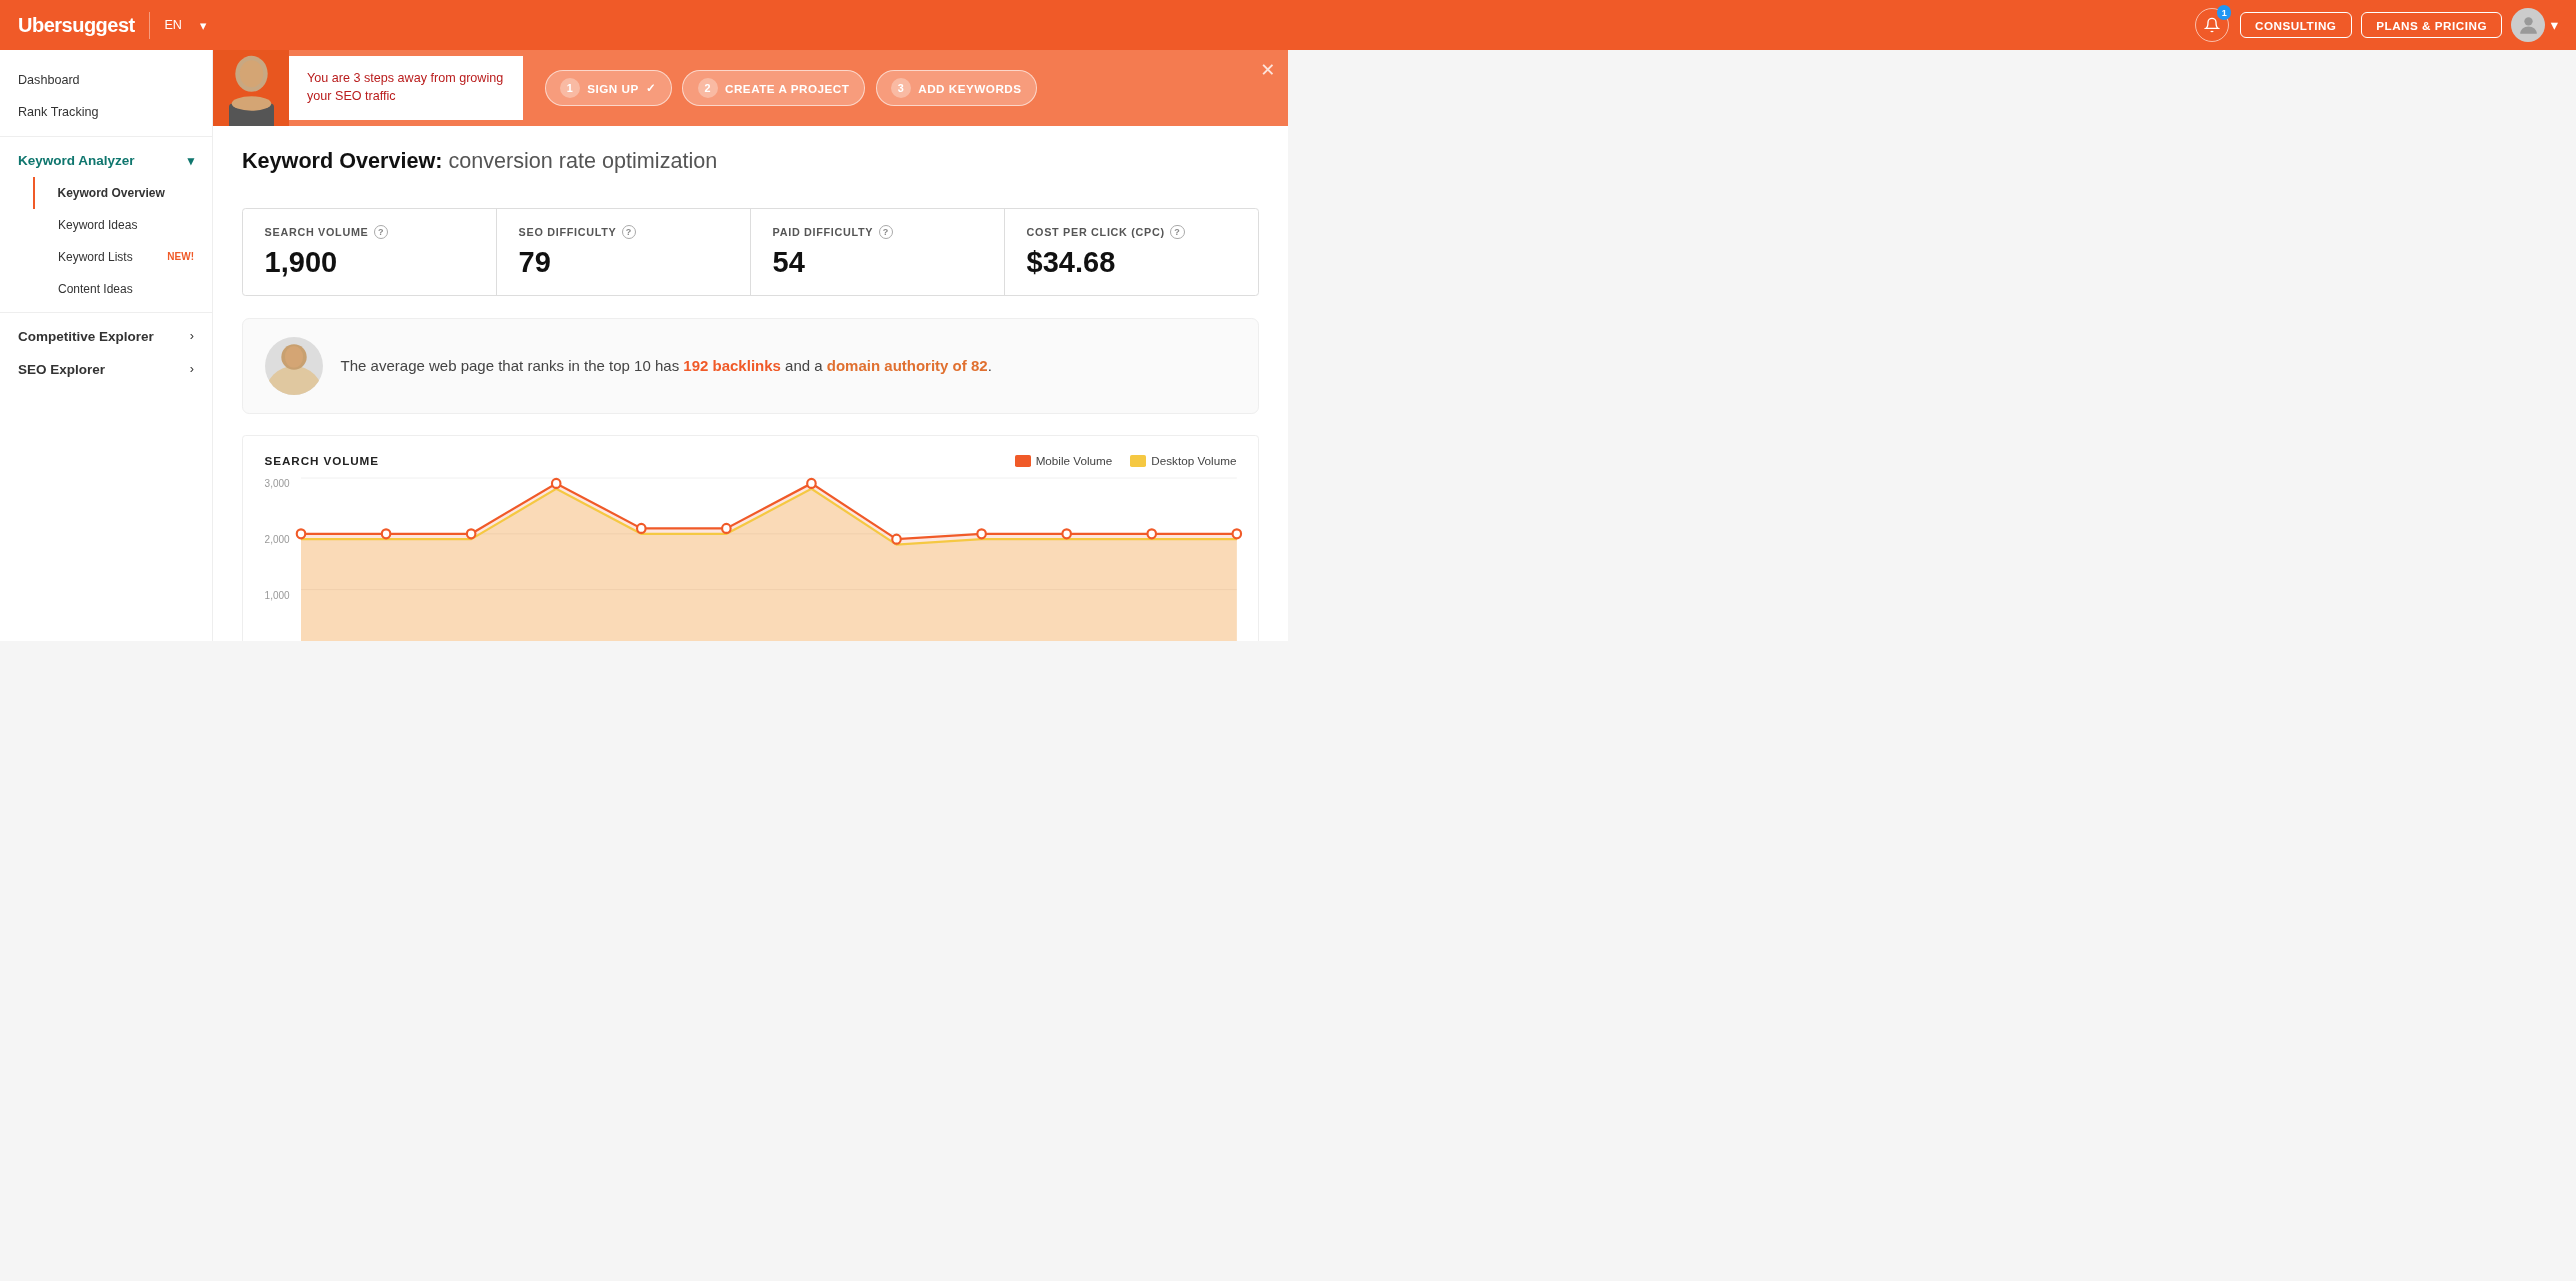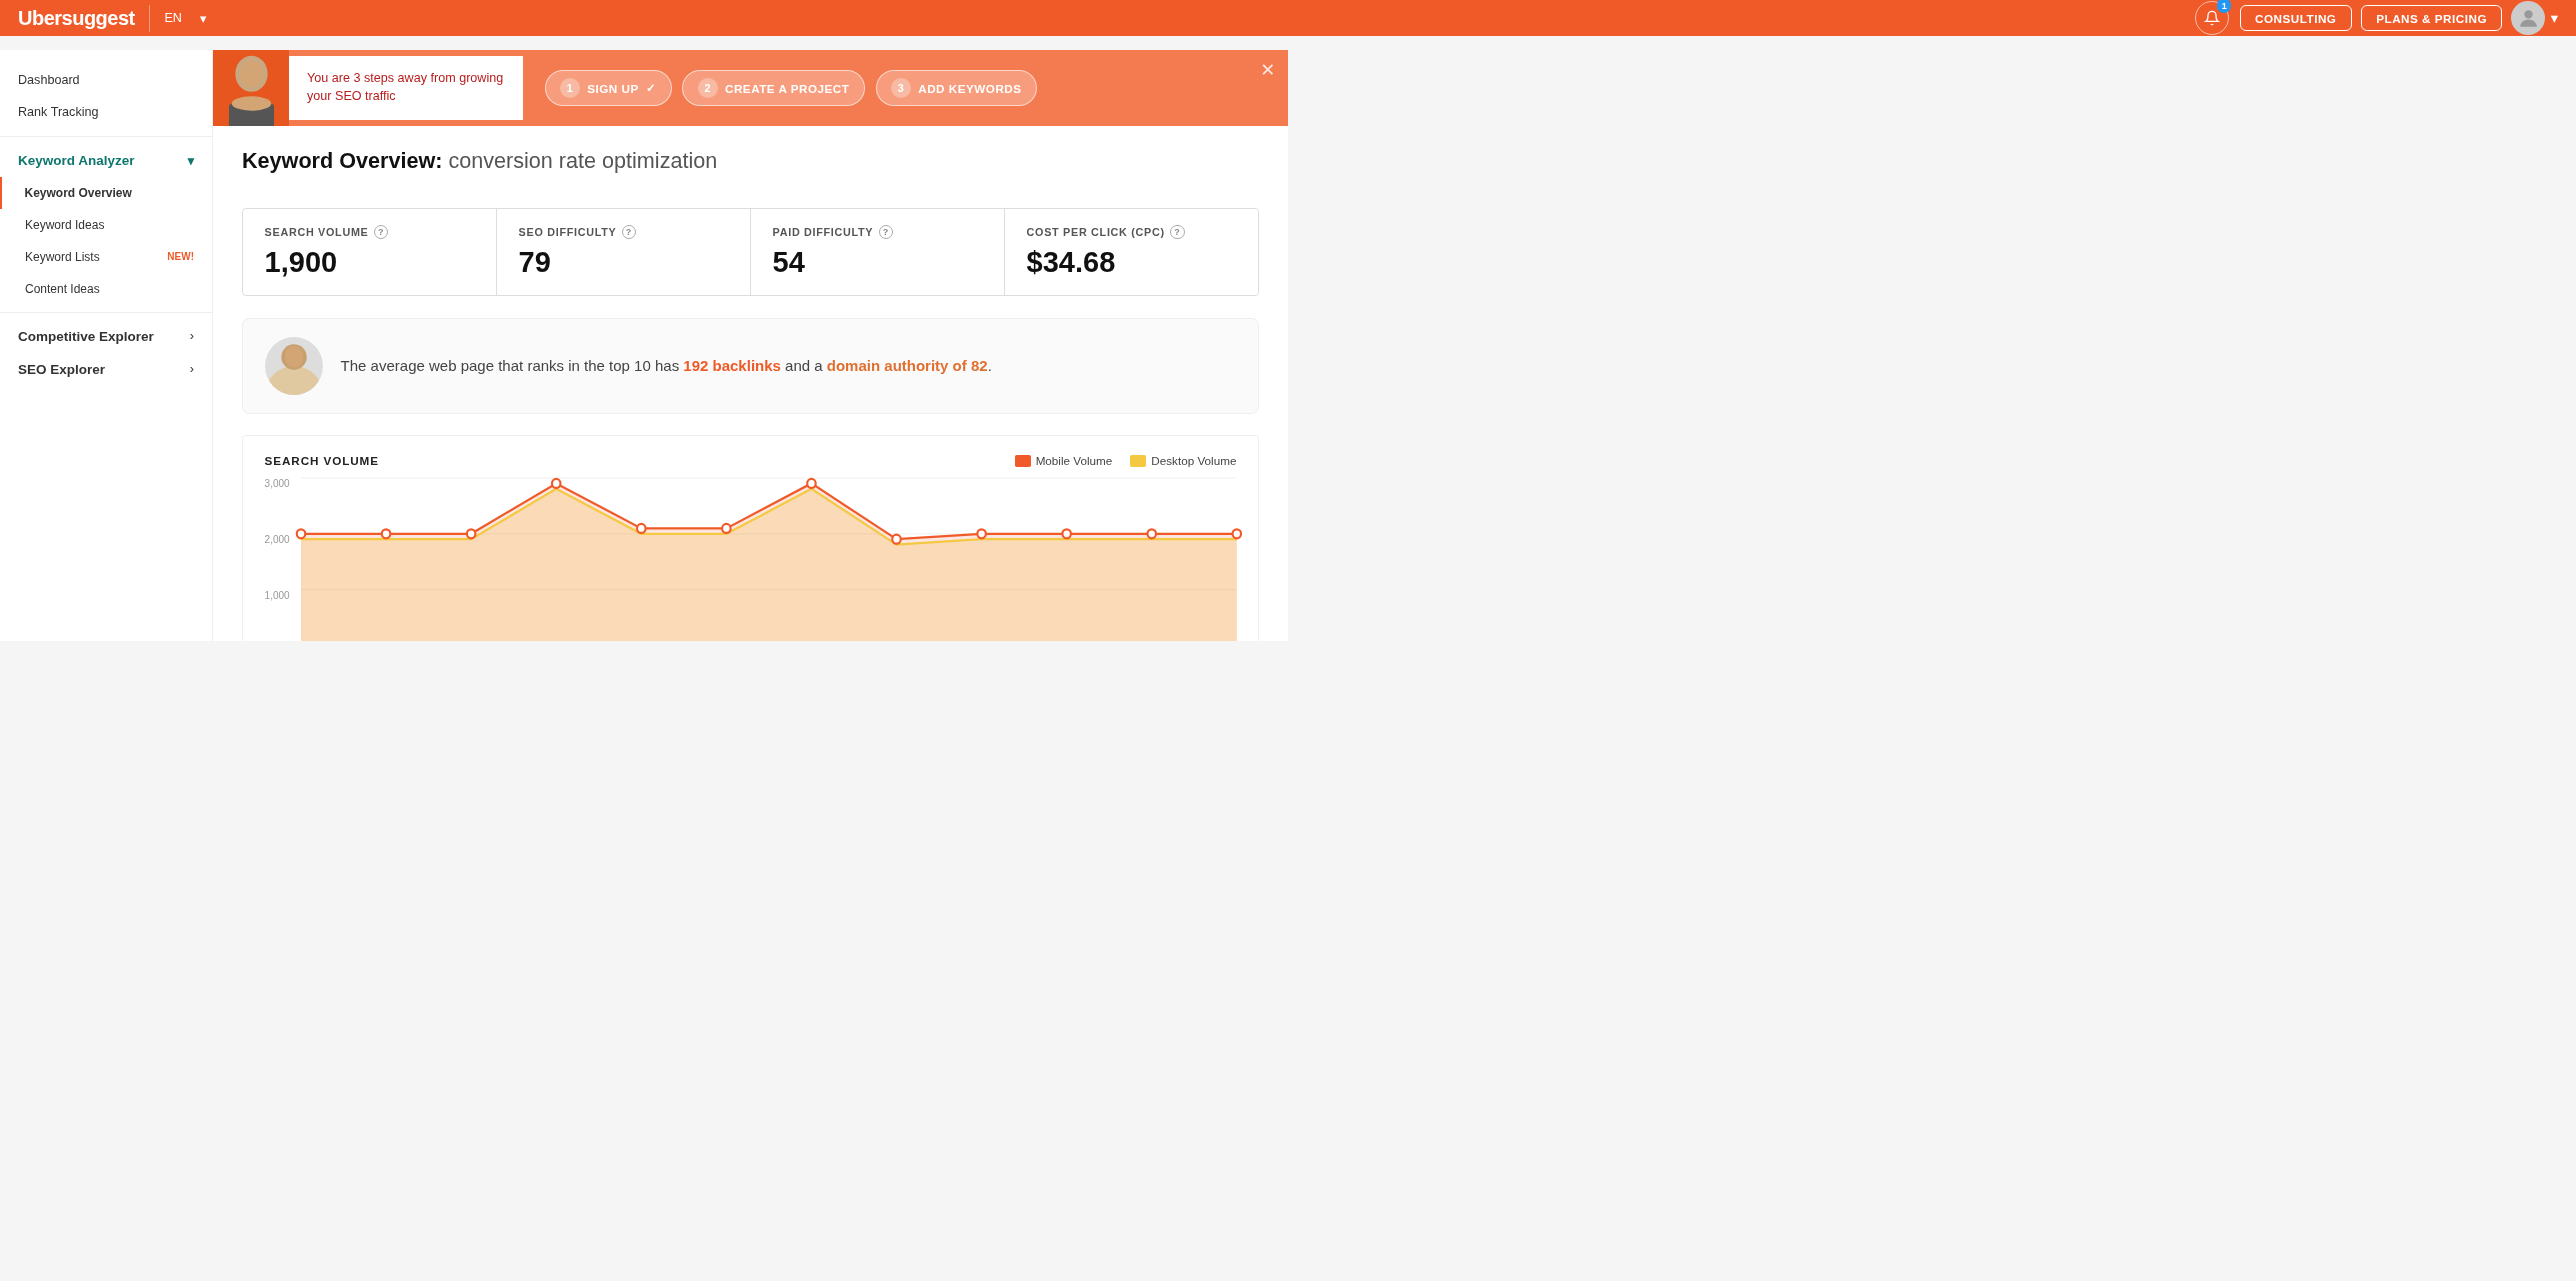--- a/index.html
+++ b/index.html
@@ -4,21 +4,21 @@
   <style>
     * { box-sizing: border-box; margin: 0; padding: 0; }
     body { font-family: -apple-system, BlinkMacSystemFont, 'Segoe UI', sans-serif; background: #f5f5f5; overflow: hidden; width: 1288px; height: 641px; }
 
     
     .header {
       background: #f05a28;
       display: flex;
       align-items: center;
       padding: 0 18px;
-      height: 36px;
+      height: 50px;
       position: fixed;
       top: 0; left: 0; right: 0;
       z-index: 100;
     }
     .header-logo {
       color: white;
       font-size: 20px;
       font-weight: 700;
       letter-spacing: -0.5px;
     }
@@ -113,21 +113,21 @@
     .sidebar-item {
       padding: 9px 18px;
       font-size: 12.6px;
       color: #333;
       cursor: pointer;
       display: flex;
       align-items: center;
       justify-content: space-between;
     }
     .sidebar-item.active-section { color: #0f766e; font-weight: 700; }
-    .sidebar-item.sub-item { padding-left: 25px; font-size: 12px; color: #333; }
+    .sidebar-item.sub-item { padding-left: 25px; font-size: 12px; color: #333; margin-left: 33px; }
     .sidebar-item.sub-item.active { border-left: 2.7px solid #f05a28; padding-left: 22.5px; font-weight: 700; }
     .sidebar-section-title { font-weight: 700; font-size: 13.5px; }
     .new-badge {
       color: #f05a28;
       font-size: 10px;
       font-weight: 700;
       margin-left: 3.6px;
     }
     .sidebar-divider { height: 0.9px; background: #eee; margin: 7.2px 0; }
     .sidebar-bottom {

